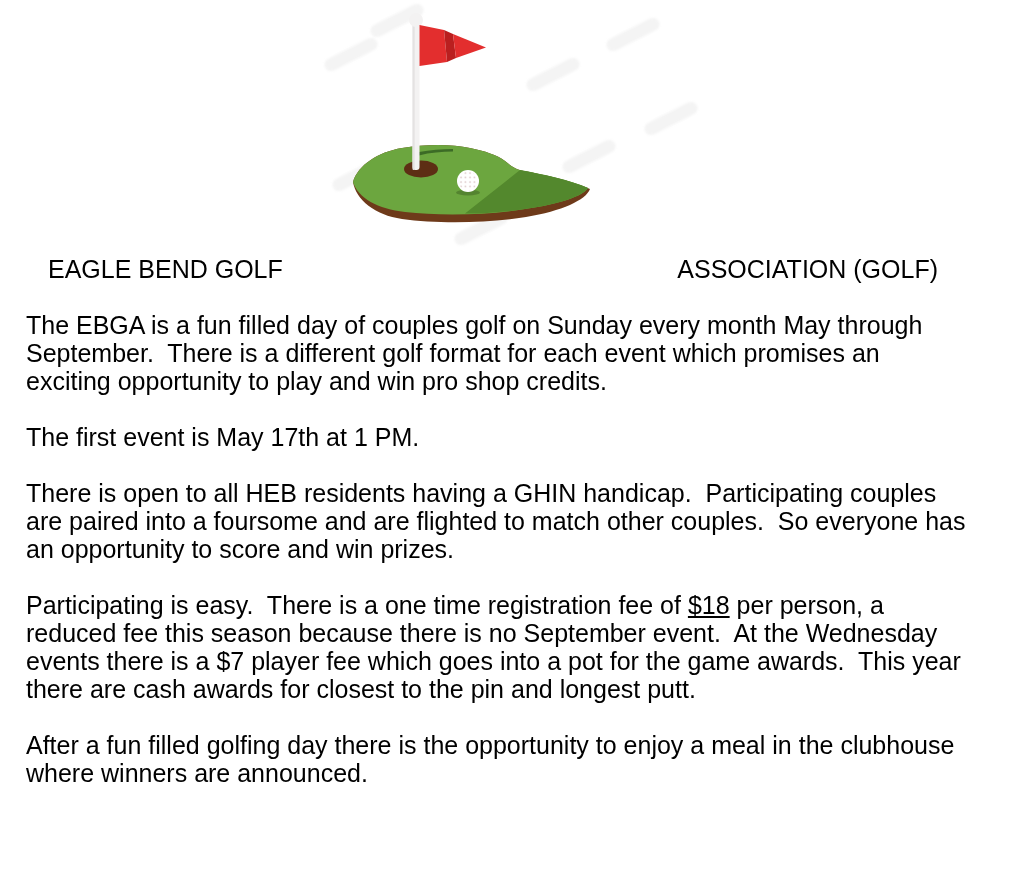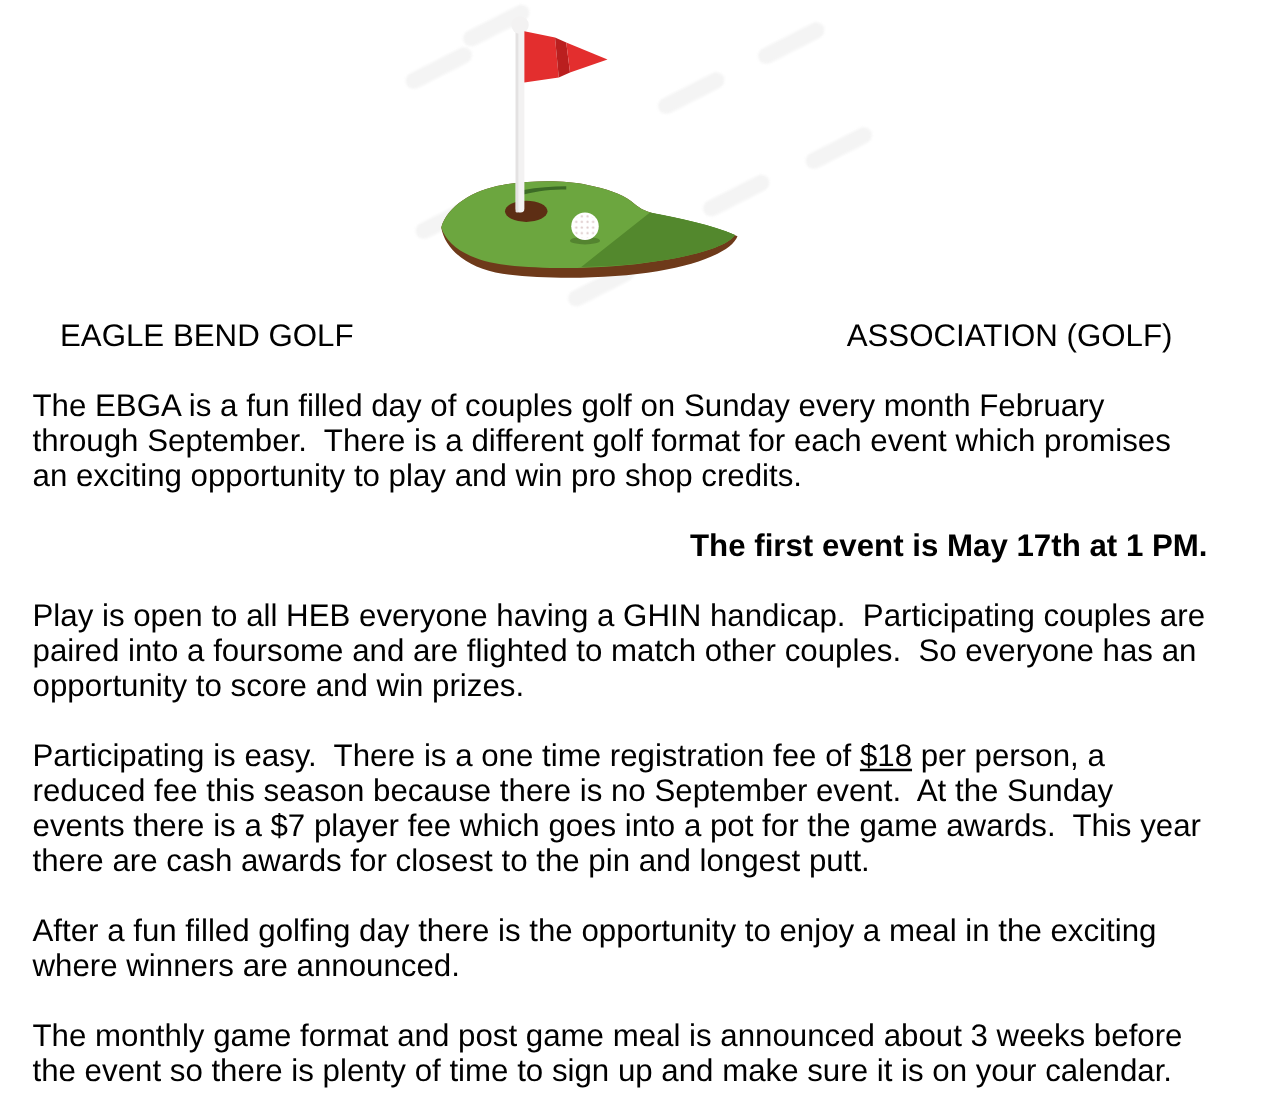--- a/index.html
+++ b/index.html
@@ -42,22 +42,22 @@
     justify-content: space-between;
     padding-left: 22px;
     padding-right: 28px;
     margin: 13px 0 28px 0;
   }
   .text p {
     margin: 0 0 28px 0;
     white-space: pre-wrap;
   }
   .text p.event-line {
-    text-align: right;
-    font-weight: bold;
+    text-align: left;
+    font-weight: normal;
   }
   .fee-underline { text-decoration: underline; }
 </style>
 </head>
 <body>
 
 <div class="page">
 
   <div class="art">
     <div class="wm" style="left:322px; top:48px;"></div>
@@ -108,26 +108,25 @@
     </svg>
   </div>
 
   <div class="text">
 
     <div class="title-row">
       <span>EAGLE BEND GOLF</span>
       <span>ASSOCIATION (GOLF)</span>
     </div>
 
-    <p>The EBGA is a fun filled day of couples golf on Sunday every month February through September.  There is a different golf format for each event which promises an exciting opportunity to play and win pro shop credits.</p>
+    <p>The EBGA is a fun filled day of couples golf on Sunday every month May through September.  There is a different golf format for each event which promises an exciting opportunity to play and win pro shop credits.</p>
 
     <p class="event-line">The first event is May 17th at 1 PM.</p>
 
-    <p>Play is open to all HEB everyone having a GHIN handicap.  Participating couples are paired into a foursome and are flighted to match other couples.  So everyone has an opportunity to score and win prizes.</p>
+    <p>There is open to all HEB residents having a GHIN handicap.  Participating couples are paired into a foursome and are flighted to match other couples.  So everyone has an opportunity to score and win prizes.</p>
 
-    <p><span>Participating is easy.  There is a one time registration fee of </span><span class="fee-underline">$18</span><span> per person, a reduced fee this season because there is no September event.  At the Sunday events there is a $7 player fee which goes into a pot for the game awards.  This year there are cash awards for closest to the pin and longest putt.</span></p>
+    <p><span>Participating is easy.  There is a one time registration fee of </span><span class="fee-underline">$18</span><span> per person, a reduced fee this season because there is no September event.  At the Wednesday events there is a $7 player fee which goes into a pot for the game awards.  This year there are cash awards for closest to the pin and longest putt.</span></p>
 
-    <p>After a fun filled golfing day there is the opportunity to enjoy a meal in the exciting where winners are announced.</p>
+    <p>After a fun filled golfing day there is the opportunity to enjoy a meal in the clubhouse where winners are announced.</p>
 
-    <p>The monthly game format and post game meal is announced about 3 weeks before the event so there is plenty of time to sign up and make sure it is on your calendar.</p>
 
   </div>
 </div>
 
 </body></html>

